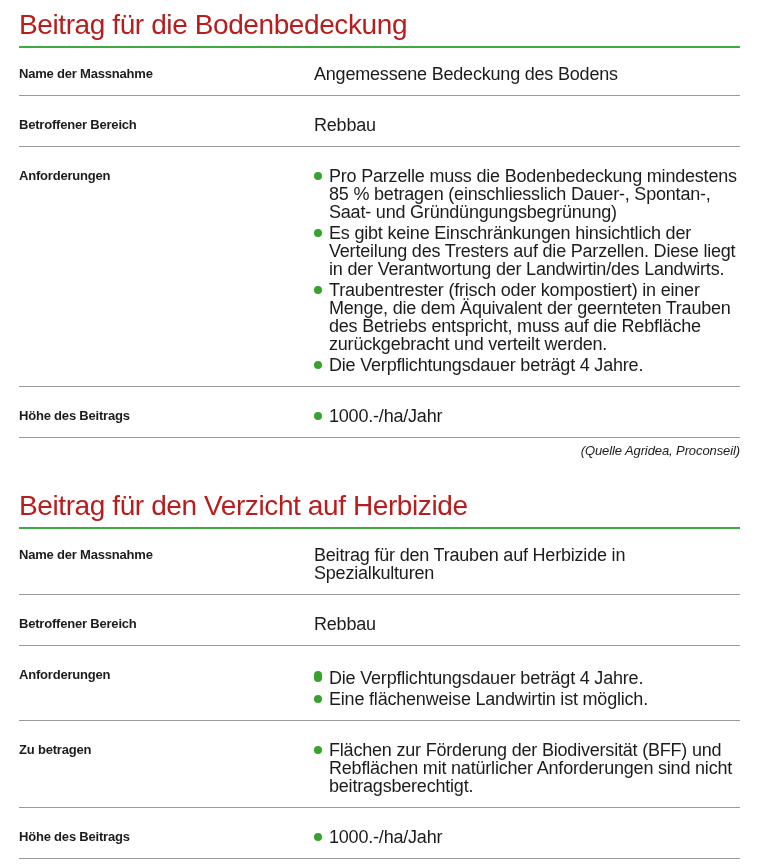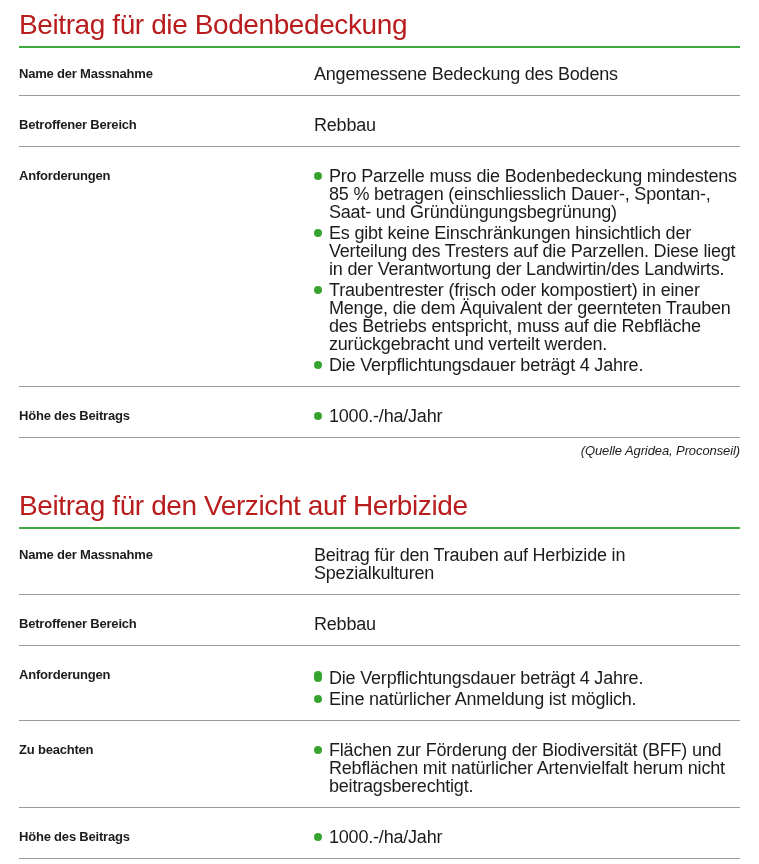--- a/index.html
+++ b/index.html
@@ -119,27 +119,27 @@
           <div class="row-label">Betroffener Bereich</div>
           <div class="row-value">
             <div class="plain-text">Rebbau</div>
           </div>
         </div>
         <div class="row">
           <div class="row-label">Anforderungen</div>
           <div class="row-value">
             <div class="bullet-item"><span class="bullet-dot"></span></div>
             <div class="bullet-item"><span class="bullet-dot"></span><span class="bullet-text">Die Verpflichtungsdauer beträgt 4 Jahre.</span></div>
-            <div class="bullet-item"><span class="bullet-dot"></span><span class="bullet-text">Eine natürlicher Anmeldung ist möglich.</span></div>
+            <div class="bullet-item"><span class="bullet-dot"></span><span class="bullet-text">Eine flächenweise Landwirtin ist möglich.</span></div>
           </div>
         </div>
         <div class="row">
-          <div class="row-label">Zu beachten</div>
+          <div class="row-label">Zu betragen</div>
           <div class="row-value">
-            <div class="bullet-item"><span class="bullet-dot"></span><span class="bullet-text">Flächen zur Förderung der Biodiversität (BFF) und Rebflächen mit natürlicher Artenvielfalt herum nicht beitragsberechtigt.</span></div>
+            <div class="bullet-item"><span class="bullet-dot"></span><span class="bullet-text">Flächen zur Förderung der Biodiversität (BFF) und Rebflächen mit natürlicher Anforderungen sind nicht beitragsberechtigt.</span></div>
           </div>
         </div>
         <div class="row">
           <div class="row-label">Höhe des Beitrags</div>
           <div class="row-value">
             <div class="bullet-item"><span class="bullet-dot"></span><span class="bullet-text">1000.-/ha/Jahr</span></div>
           </div>
         </div>
       </div>
       <div class="source-note">(Quelle Agridea, Proconseil)</div>

